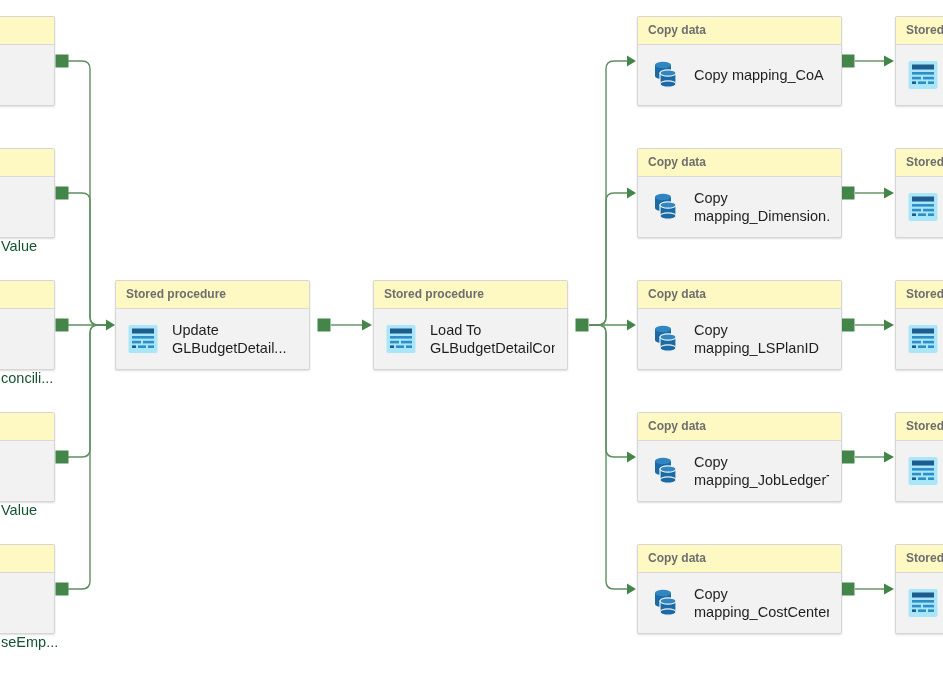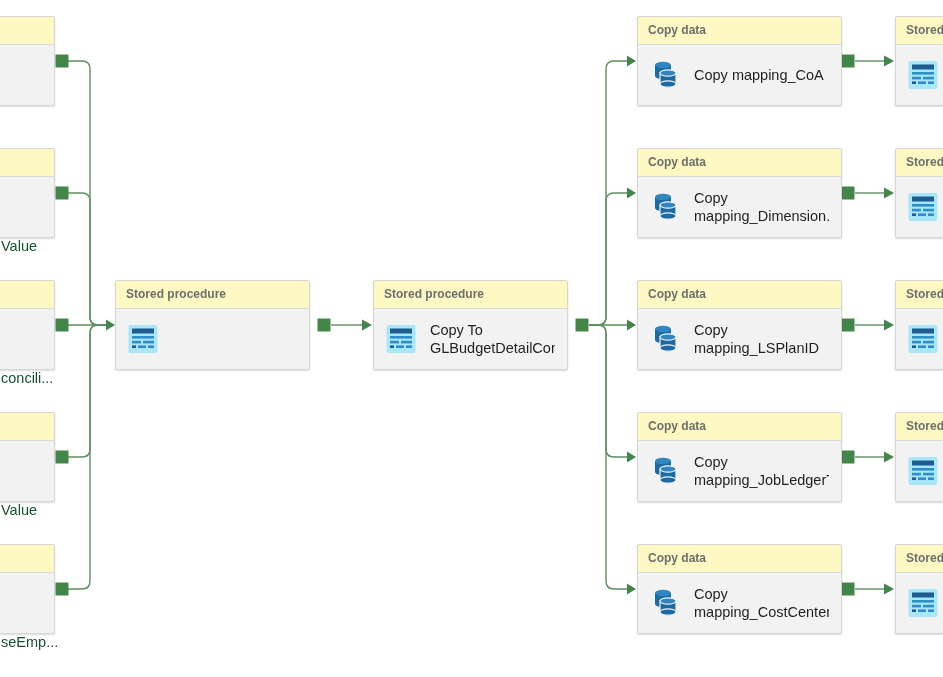--- a/index.html
+++ b/index.html
@@ -149,30 +149,34 @@
       <span class="fragment">seEmp...</span>
     </div>
   </div>
 
   <div class="node sp-mid" style="left:115px;top:280px;">
     <div class="node-header">Stored procedure</div>
     <div class="node-body">
       <span class="icon"><svg width="30" height="30">
             <use href="#sp-icon"></use>
           </svg></span>
+      <div class="label">
+        <span class="line">Update</span>
+        <span class="line">GLBudgetDetail...</span>
+      </div>
     </div>
   </div>
   <div class="node sp-mid" style="left:373px;top:280px;">
     <div class="node-header">Stored procedure</div>
     <div class="node-body">
       <span class="icon"><svg width="30" height="30">
             <use href="#sp-icon"></use>
           </svg></span>
       <div class="label">
-        <span class="line">Copy To</span>
+        <span class="line">Load To</span>
         <span class="line">GLBudgetDetailConv...</span>
       </div>
     </div>
   </div>
 
   <div class="node" style="left:637px;top:16px;">
     <div class="node-header">Copy data</div>
     <div class="node-body">
       <span class="icon"><svg width="30" height="30">
             <use href="#copy-icon"></use>

